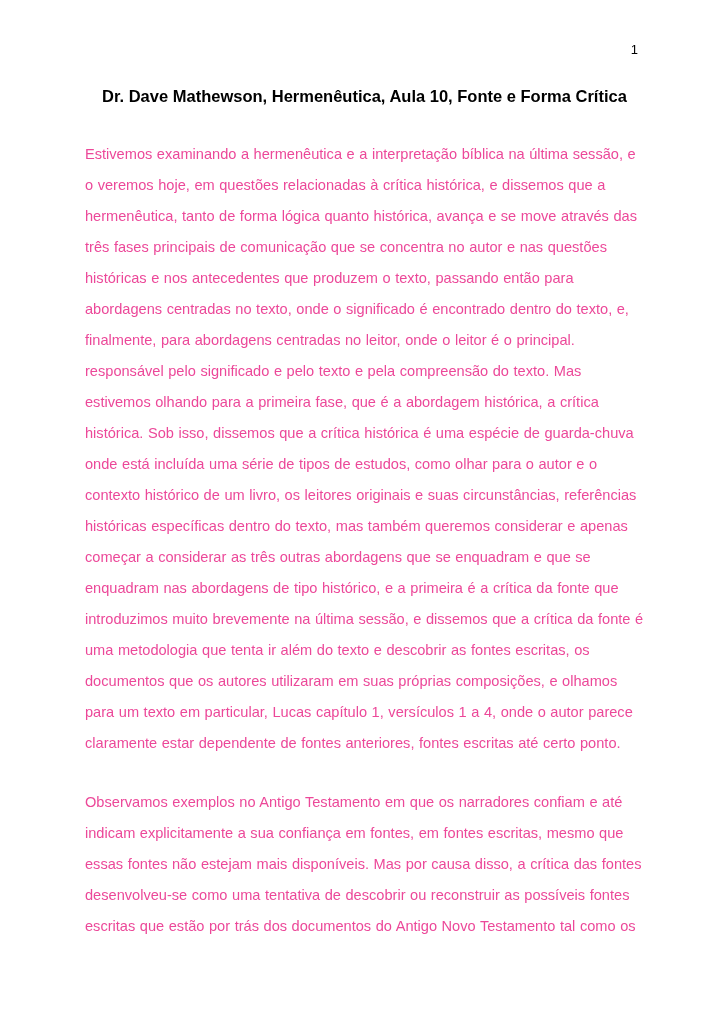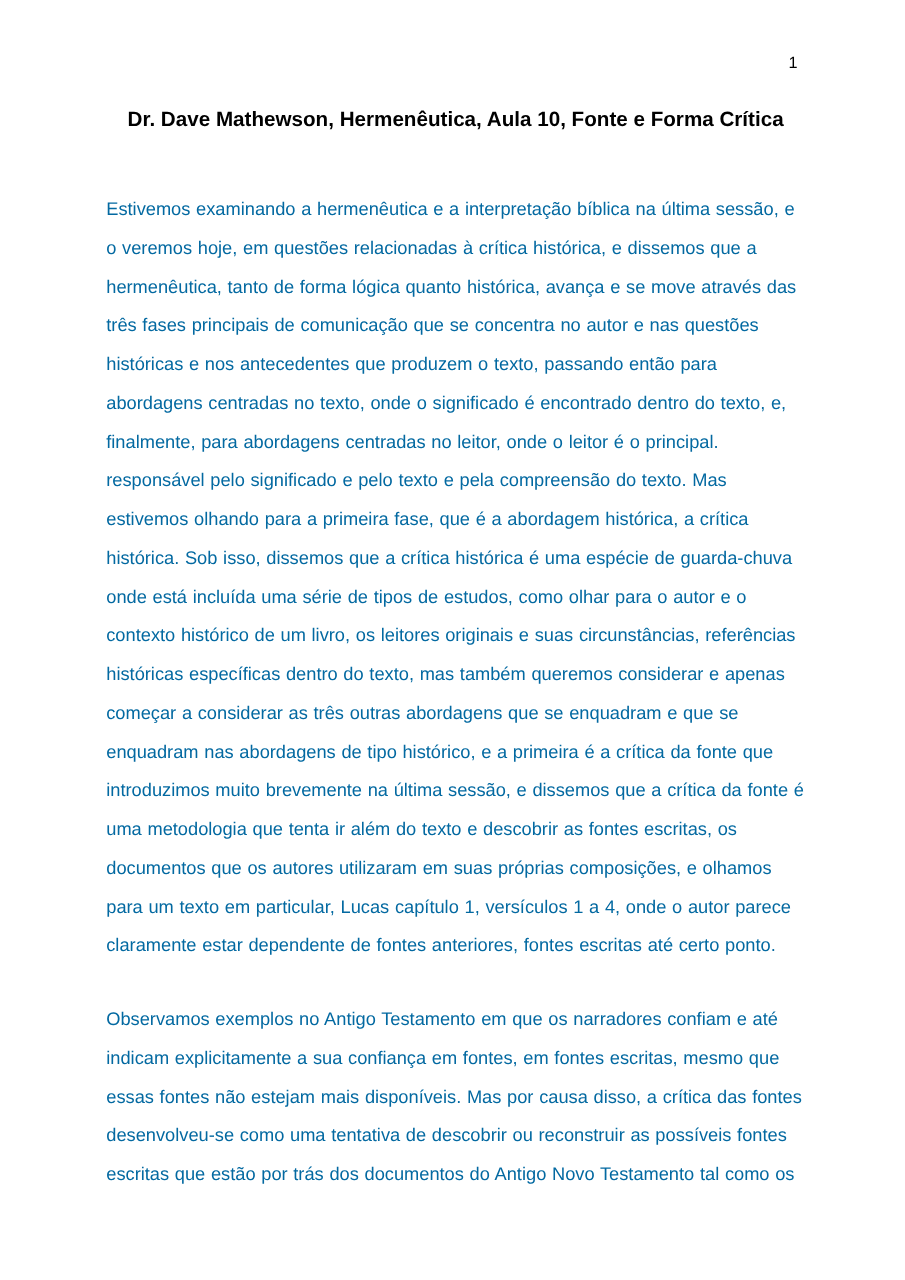--- a/index.html
+++ b/index.html
@@ -27,33 +27,33 @@
     position: absolute;
     top: 86px;
     left: 85px;
     right: 80px;
   }
   .doc-title {
     text-align: center;
     font-weight: bold;
     font-size: 16.5px;
     line-height: 1.25;
-    margin-bottom: 46px;
+    margin-bottom: 32px;
   }
   .doc-subtitle {
     text-align: center;
     font-weight: bold;
     font-size: 16px;
     margin-bottom: 54px;
   }
   .paragraph {
     font-size: 14.6px;
     line-height: 31px;
     text-align: left;
-    color: #0369a1;
+    color: #ec4899;
     margin-bottom: 28px;
     word-spacing: 0.5px;
   }
 </style>
 </head>
 <body>
 
 <div class="page">
   <div class="page-number">1</div>
 

